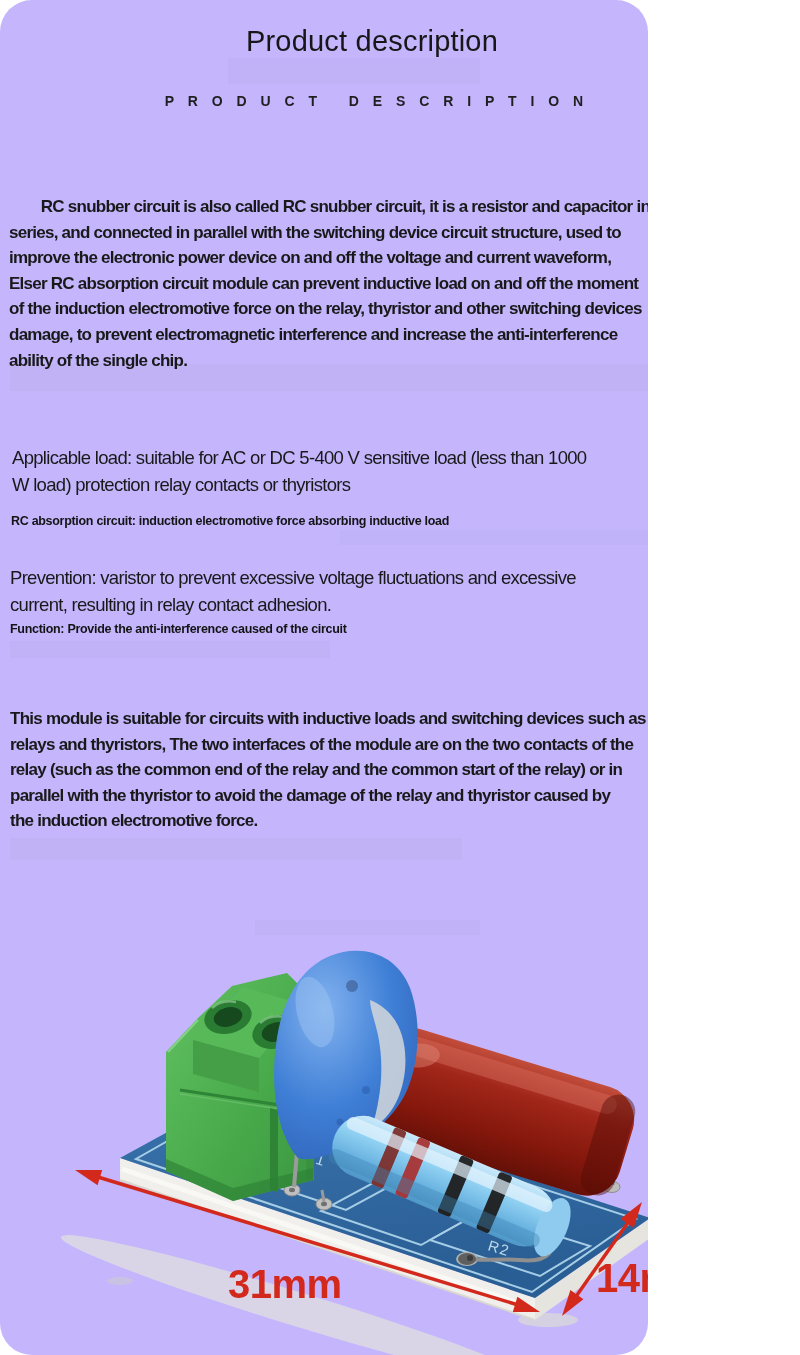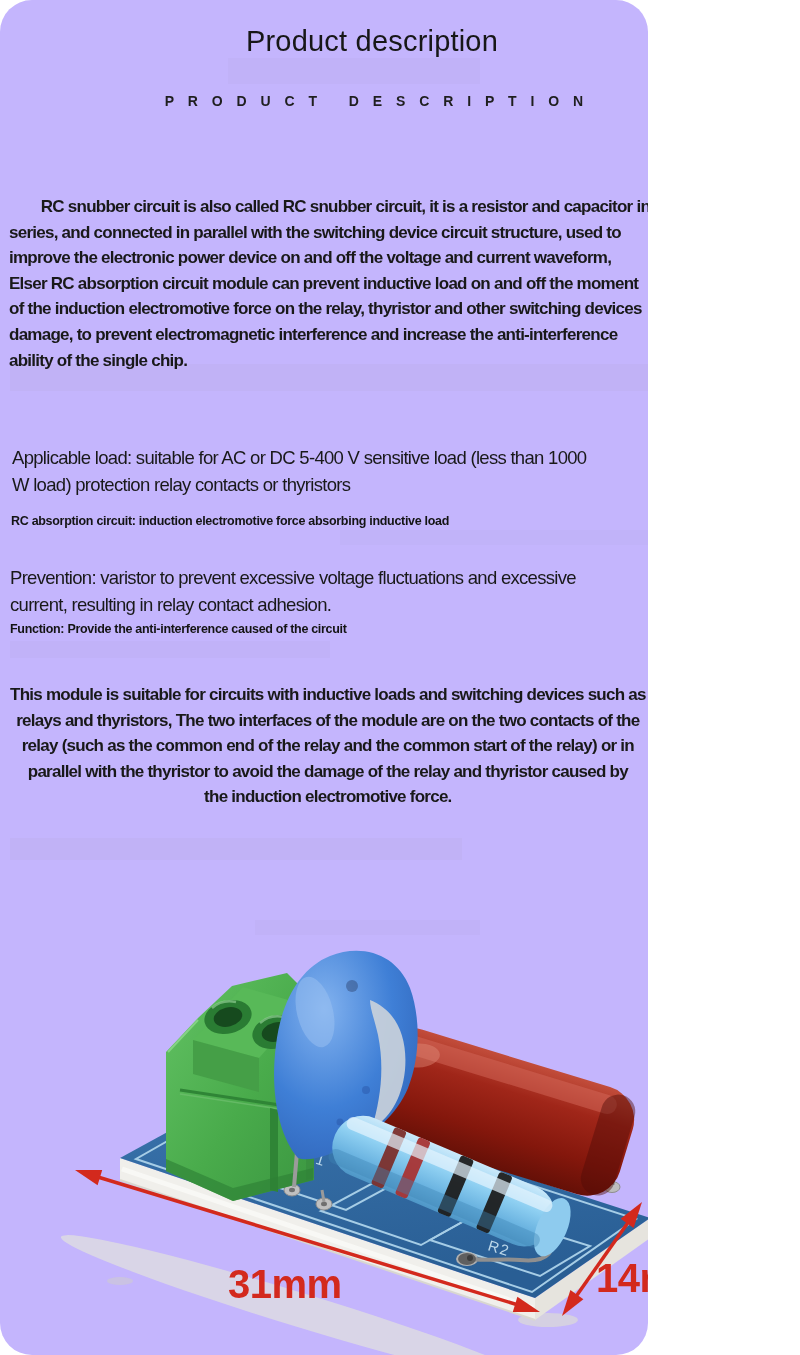--- a/index.html
+++ b/index.html
@@ -19,21 +19,21 @@
   .h2{
     top:93px;left:0;width:748px;text-align:center;padding-left:5px;box-sizing:border-box;
     font-size:14px;font-weight:700;letter-spacing:5px;color:#1f1f1f;
     white-space:pre;
   }
   .para{
     white-space:pre;font-weight:700;color:#191919;
     font-size:17px;line-height:25.6px;letter-spacing:-0.75px;
   }
   #p-intro{top:194px;left:9px;}
-  #p-module{top:682px;left:10px;text-align:center;}
+  #p-module{top:706px;left:10px;}
   .big{
     white-space:pre;font-weight:400;color:#191919;
     font-size:18.5px;line-height:27px;letter-spacing:-0.7px;
   }
   #p-appl{top:444px;left:12px;}
   #p-prev{top:536px;left:10px;margin-top:28px;}
   .small{
     white-space:pre;font-weight:700;color:#141414;
     font-size:12.5px;line-height:15px;letter-spacing:-0.3px;
   }

